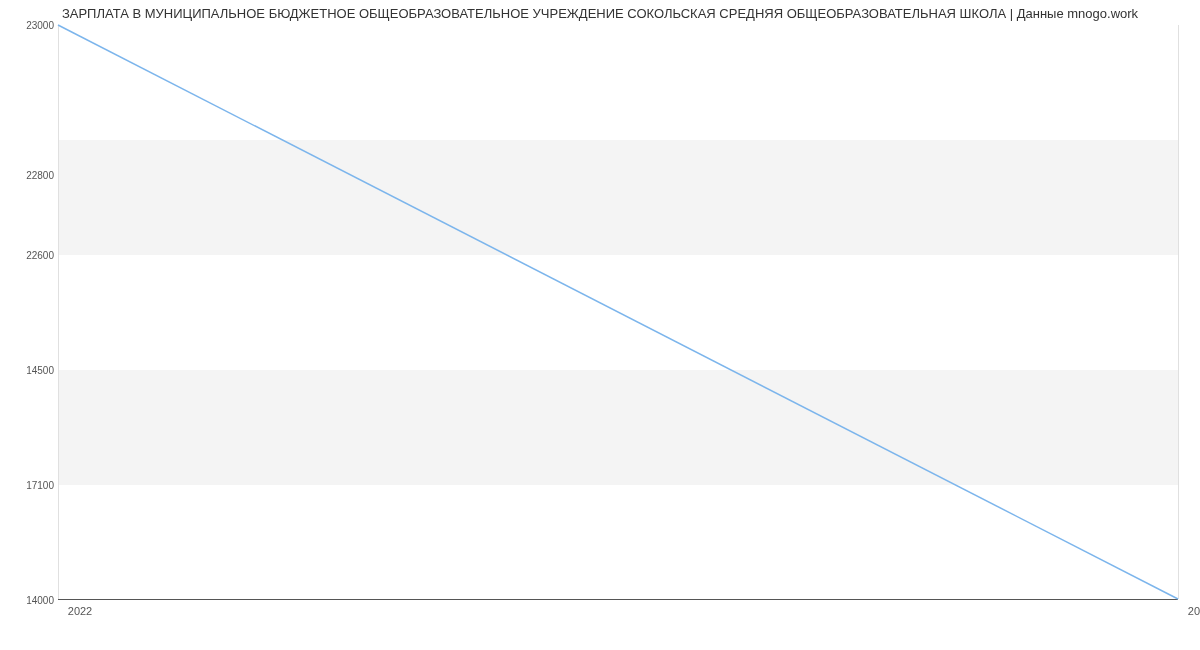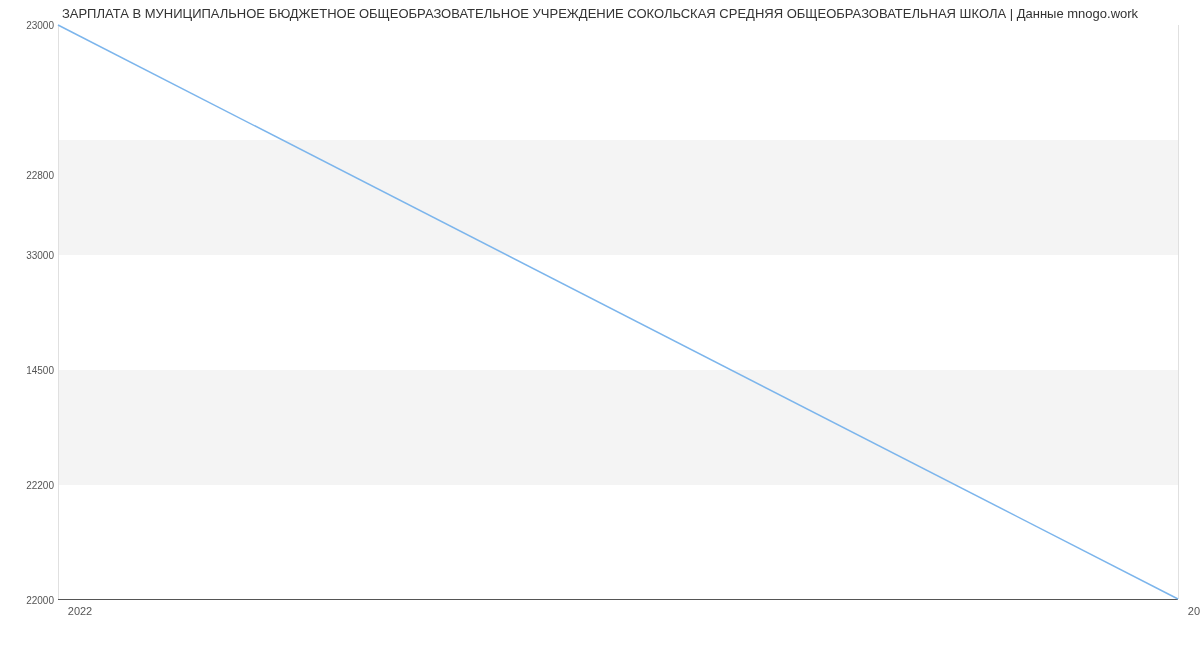--- a/index.html
+++ b/index.html
@@ -91,20 +91,20 @@
     <div class="grid-band" style="top: 115px; height: 115px;"></div>
       <div class="grid-band" style="top: 345px; height: 115px;"></div>
       <div class="grid-line-x" style="left: 0px;"></div>
       <div class="grid-line-x" style="left: 1120px;"></div>
       <svg class="line-svg" viewBox="0 0 1120 575" preserveAspectRatio="none">
         <path d="M0 0 L1120 575" class="data-line" style="stroke: rgb(124, 181, 236);"></path>
       </svg>
   </div>
 </div>
 
-<div class="y-tick-label" style="top: 600px;">22000</div>
-<div class="y-tick-label" style="top: 485px;">22200</div>
+<div class="y-tick-label" style="top: 600px;">14000</div>
+<div class="y-tick-label" style="top: 485px;">17100</div>
 <div class="y-tick-label" style="top: 370px;">14500</div>
-<div class="y-tick-label" style="top: 255px;">33000</div>
+<div class="y-tick-label" style="top: 255px;">22600</div>
 <div class="y-tick-label" style="top: 137px; margin-top: 38px;">22800</div>
 <div class="y-tick-label" style="top: 25px;">23000</div>
 <div class="x-tick-label" style="left: 58px;">2022</div>
 <div class="x-tick-label" style="left: 1178px;">2021</div>
 
 </body></html>

